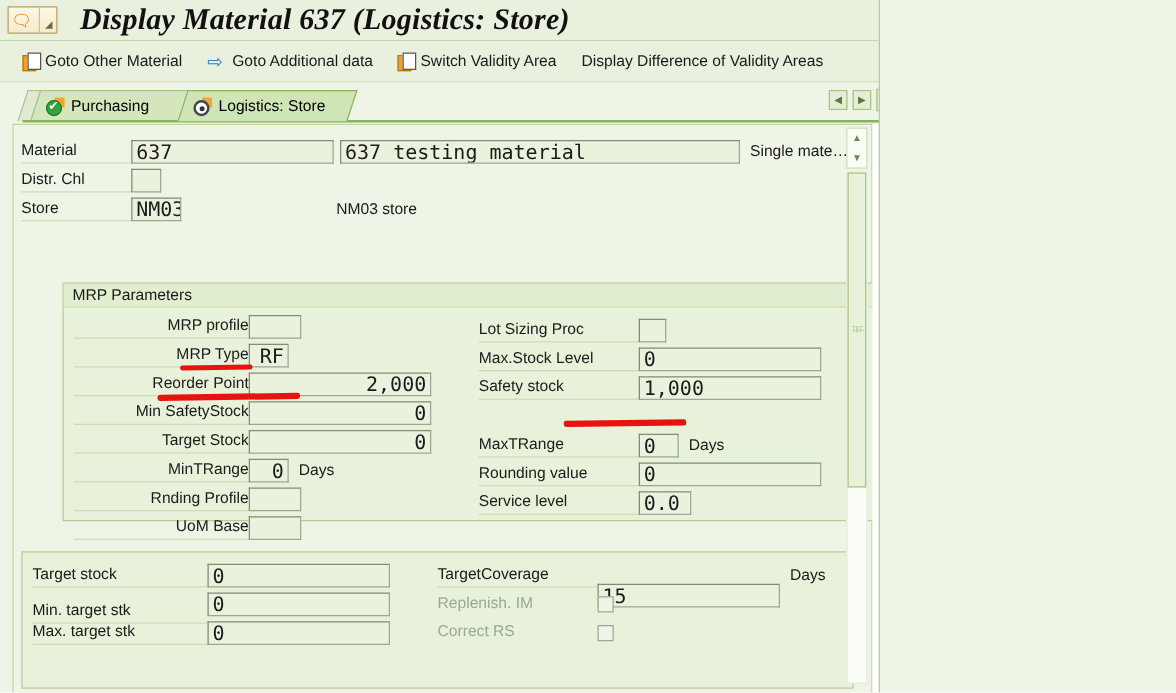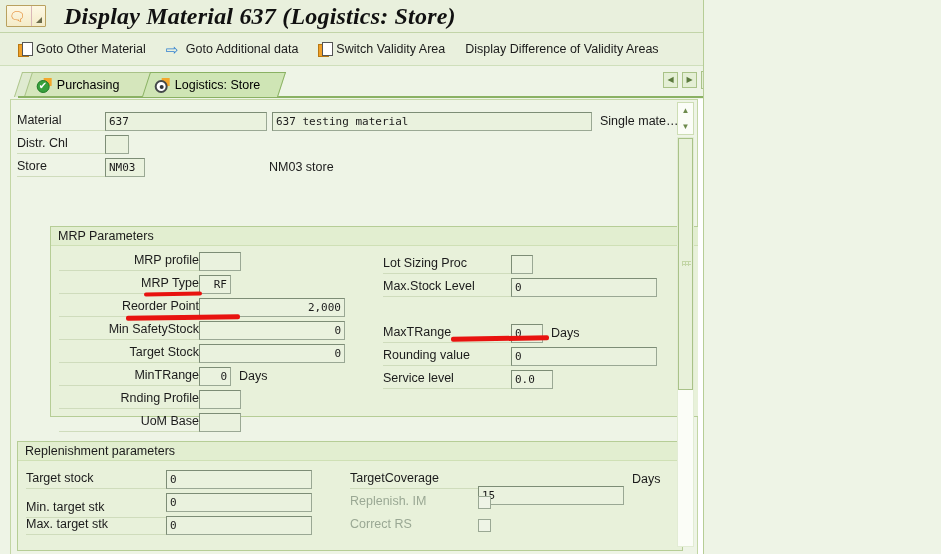--- a/index.html
+++ b/index.html
@@ -207,21 +207,21 @@
     height: 20px; line-height: 19px;
     white-space: nowrap;
   }
   .lab.dim { color: #9aa894; border-bottom-color: transparent; }
   .fld {
     background: #eaf2de;
     border: 1px solid #9aa894;
     border-top-color: #7d8d76; border-left-color: #7d8d76;
     height: 19px; line-height: 17px;
     font-family: "DejaVu Sans Mono", monospace;
-    font-size: 11px;
+    font-size: 16px;
     color: #1b1b1b;
     padding: 0 3px;
     white-space: nowrap; overflow: hidden;
   }
   .txt { font-size: 12.5px; color: #1b1b1b; white-space: nowrap; }
 
   
   .group {
     position: absolute;
     border: 1px solid #b6cd96;
@@ -416,40 +416,43 @@
           </div>
         <div id="mrp-right" style="position:absolute;left:332px;top:7px;">
             <div class="row">
               <div class="lab" style="width: 128px;">Lot Sizing Proc</div>
               <div class="fld" style="width: 22px;"></div>
             </div>
             <div class="row">
               <div class="lab" style="width: 128px;">Max.Stock Level</div>
               <div class="fld" style="width: 146px;">0</div>
             </div>
+            <div class="row">
+              <div class="lab" style="width: 128px;">Safety stock</div>
+              <div class="fld" style="width: 146px;">1,000</div>
+            </div>
             <div class="row" style="height: 22px;"></div>
             <div class="row">
               <div class="lab" style="width: 128px;">MaxTRange</div>
               <div class="fld" style="width: 32px;">0</div>
               <div class="txt" style="margin-left: 8px;">Days</div>
             </div>
             <div class="row">
               <div class="lab" style="width: 128px;">Rounding value</div>
               <div class="fld" style="width: 146px;">0</div>
             </div>
             <div class="row">
               <div class="lab" style="width: 128px;">Service level</div>
               <div class="fld" style="width: 42px;">0.0</div>
             </div>
           </div>
       </div>
     </div>
 
     <div class="group" style="left:6px; top:341px; width:666px; height:110px;">
-      <div class="gtitle">Replenishment parameters</div>
       <div class="gbody" style="height:90px">
         <div id="rep-left" style="position:absolute;left:8px;top:7px;">
             <div class="row">
               <div class="lab" style="width: 140px;">Target stock</div>
               <div class="fld" style="width: 146px;">0</div>
             </div>
             <div class="row">
               <div class="lab" style="width: 140px; margin-top: 12px;">Min. target stk</div>
               <div class="fld" style="width: 146px;">0</div>
             </div>

